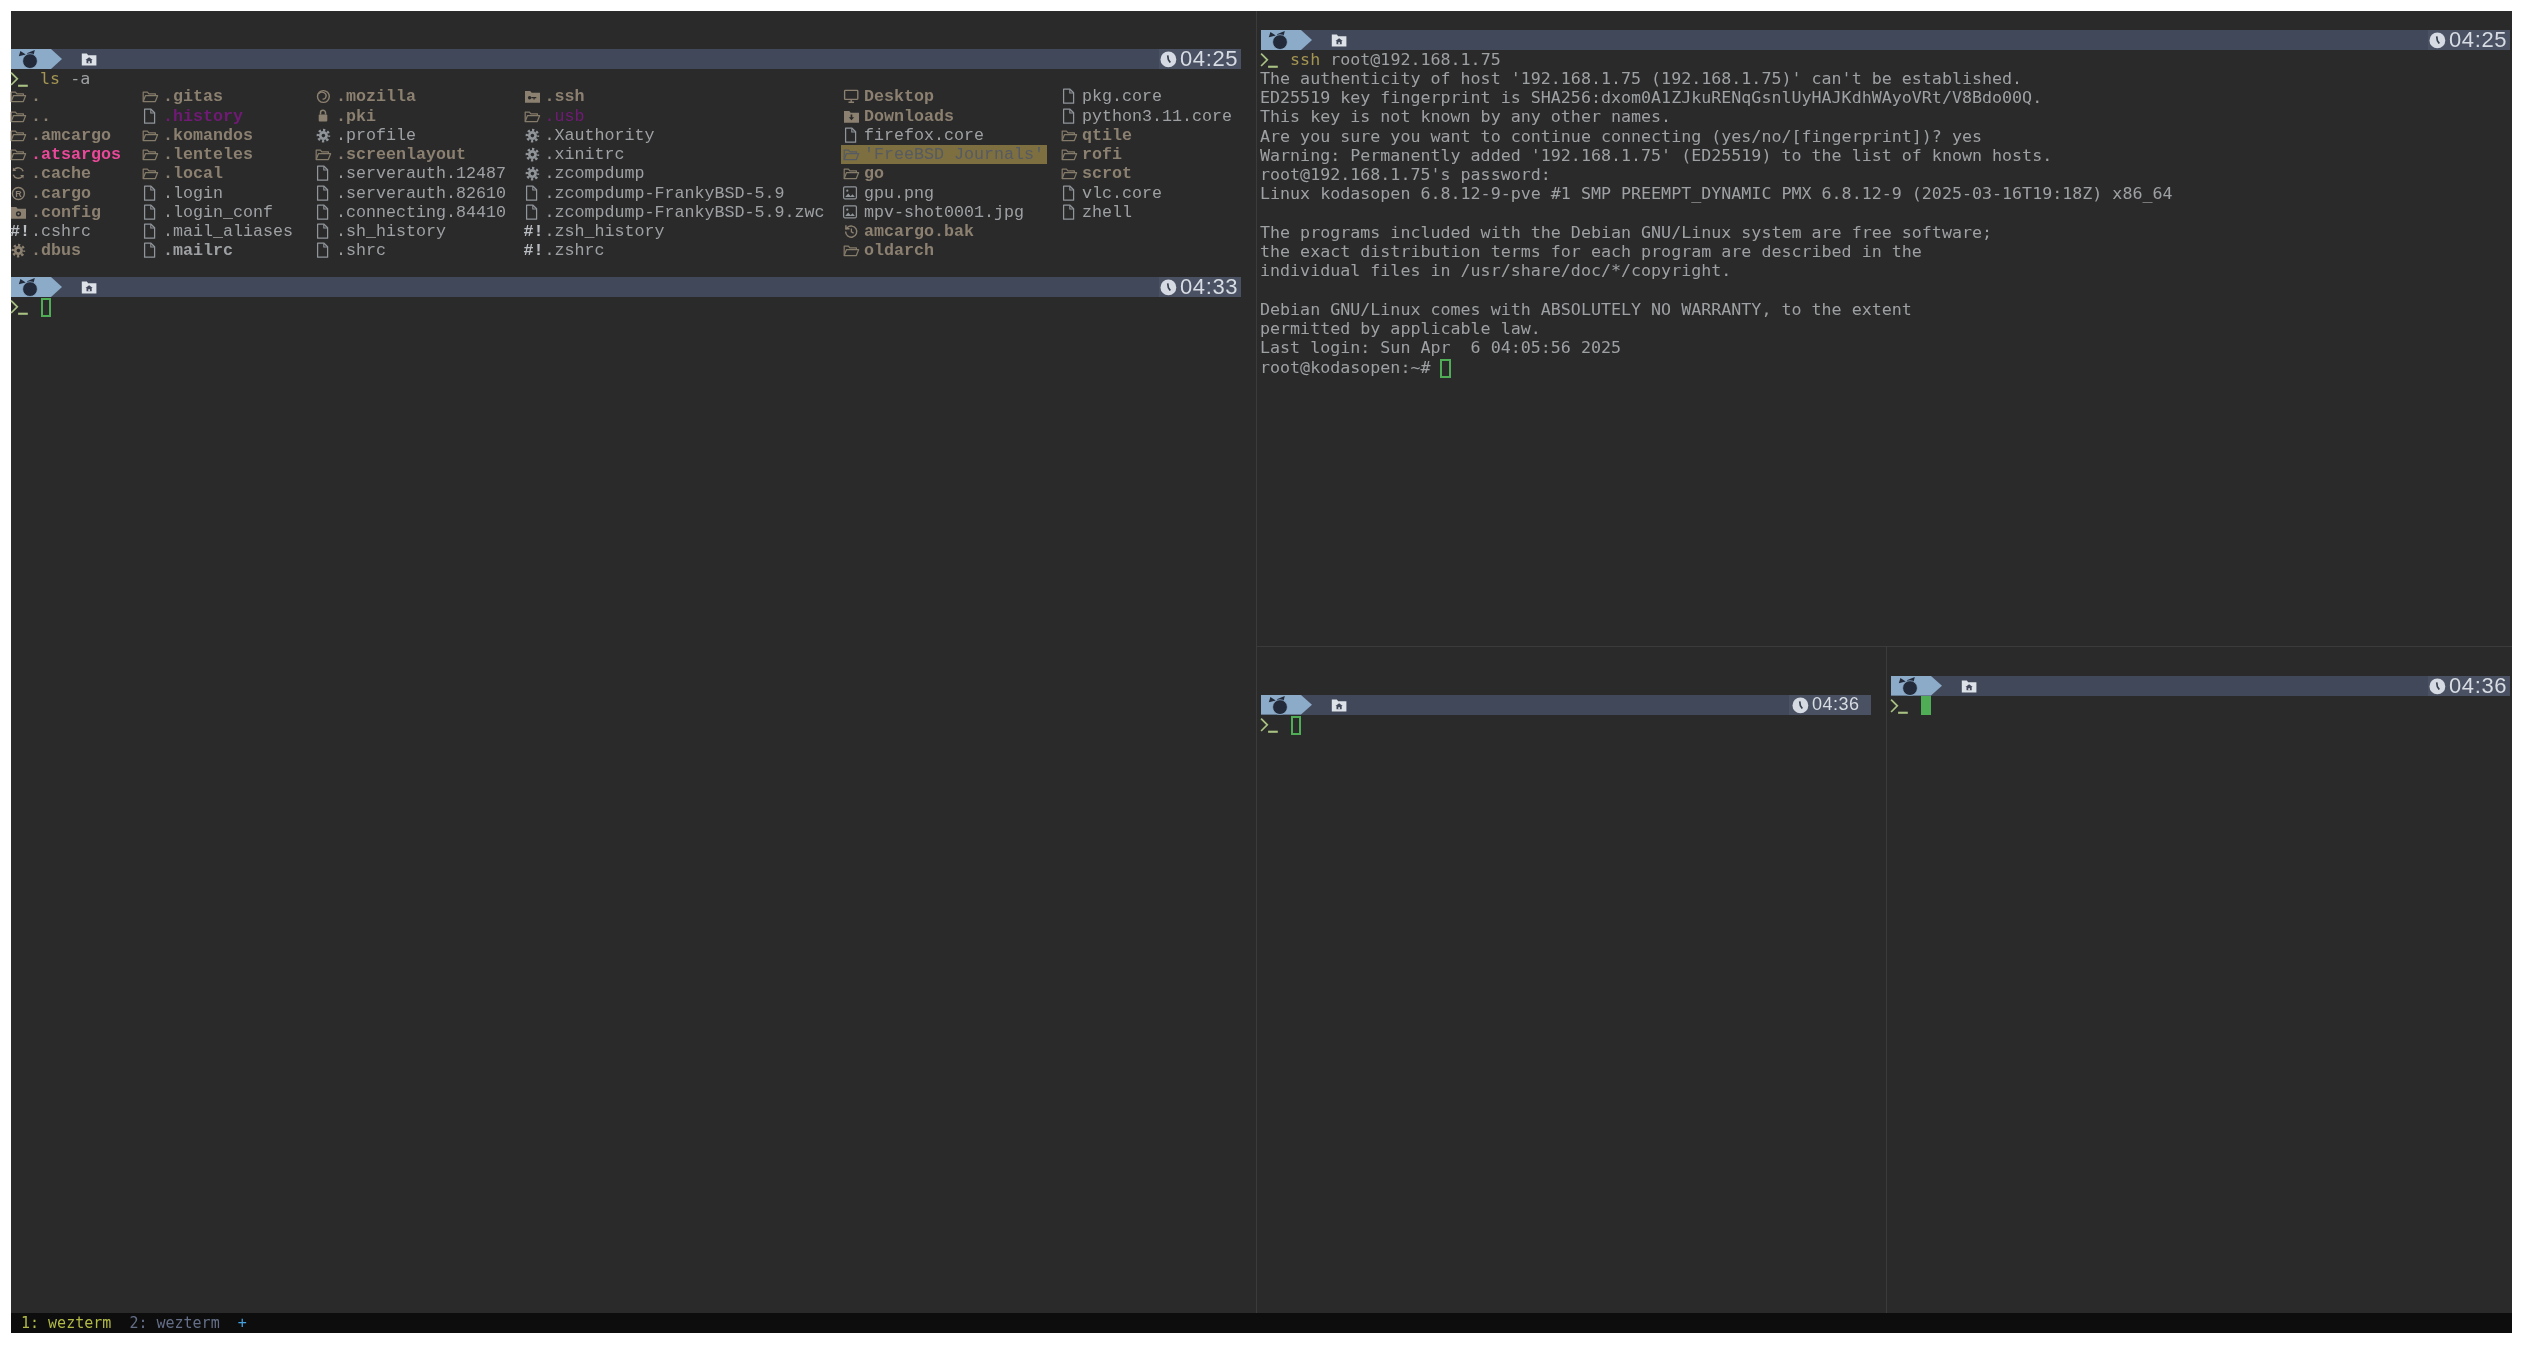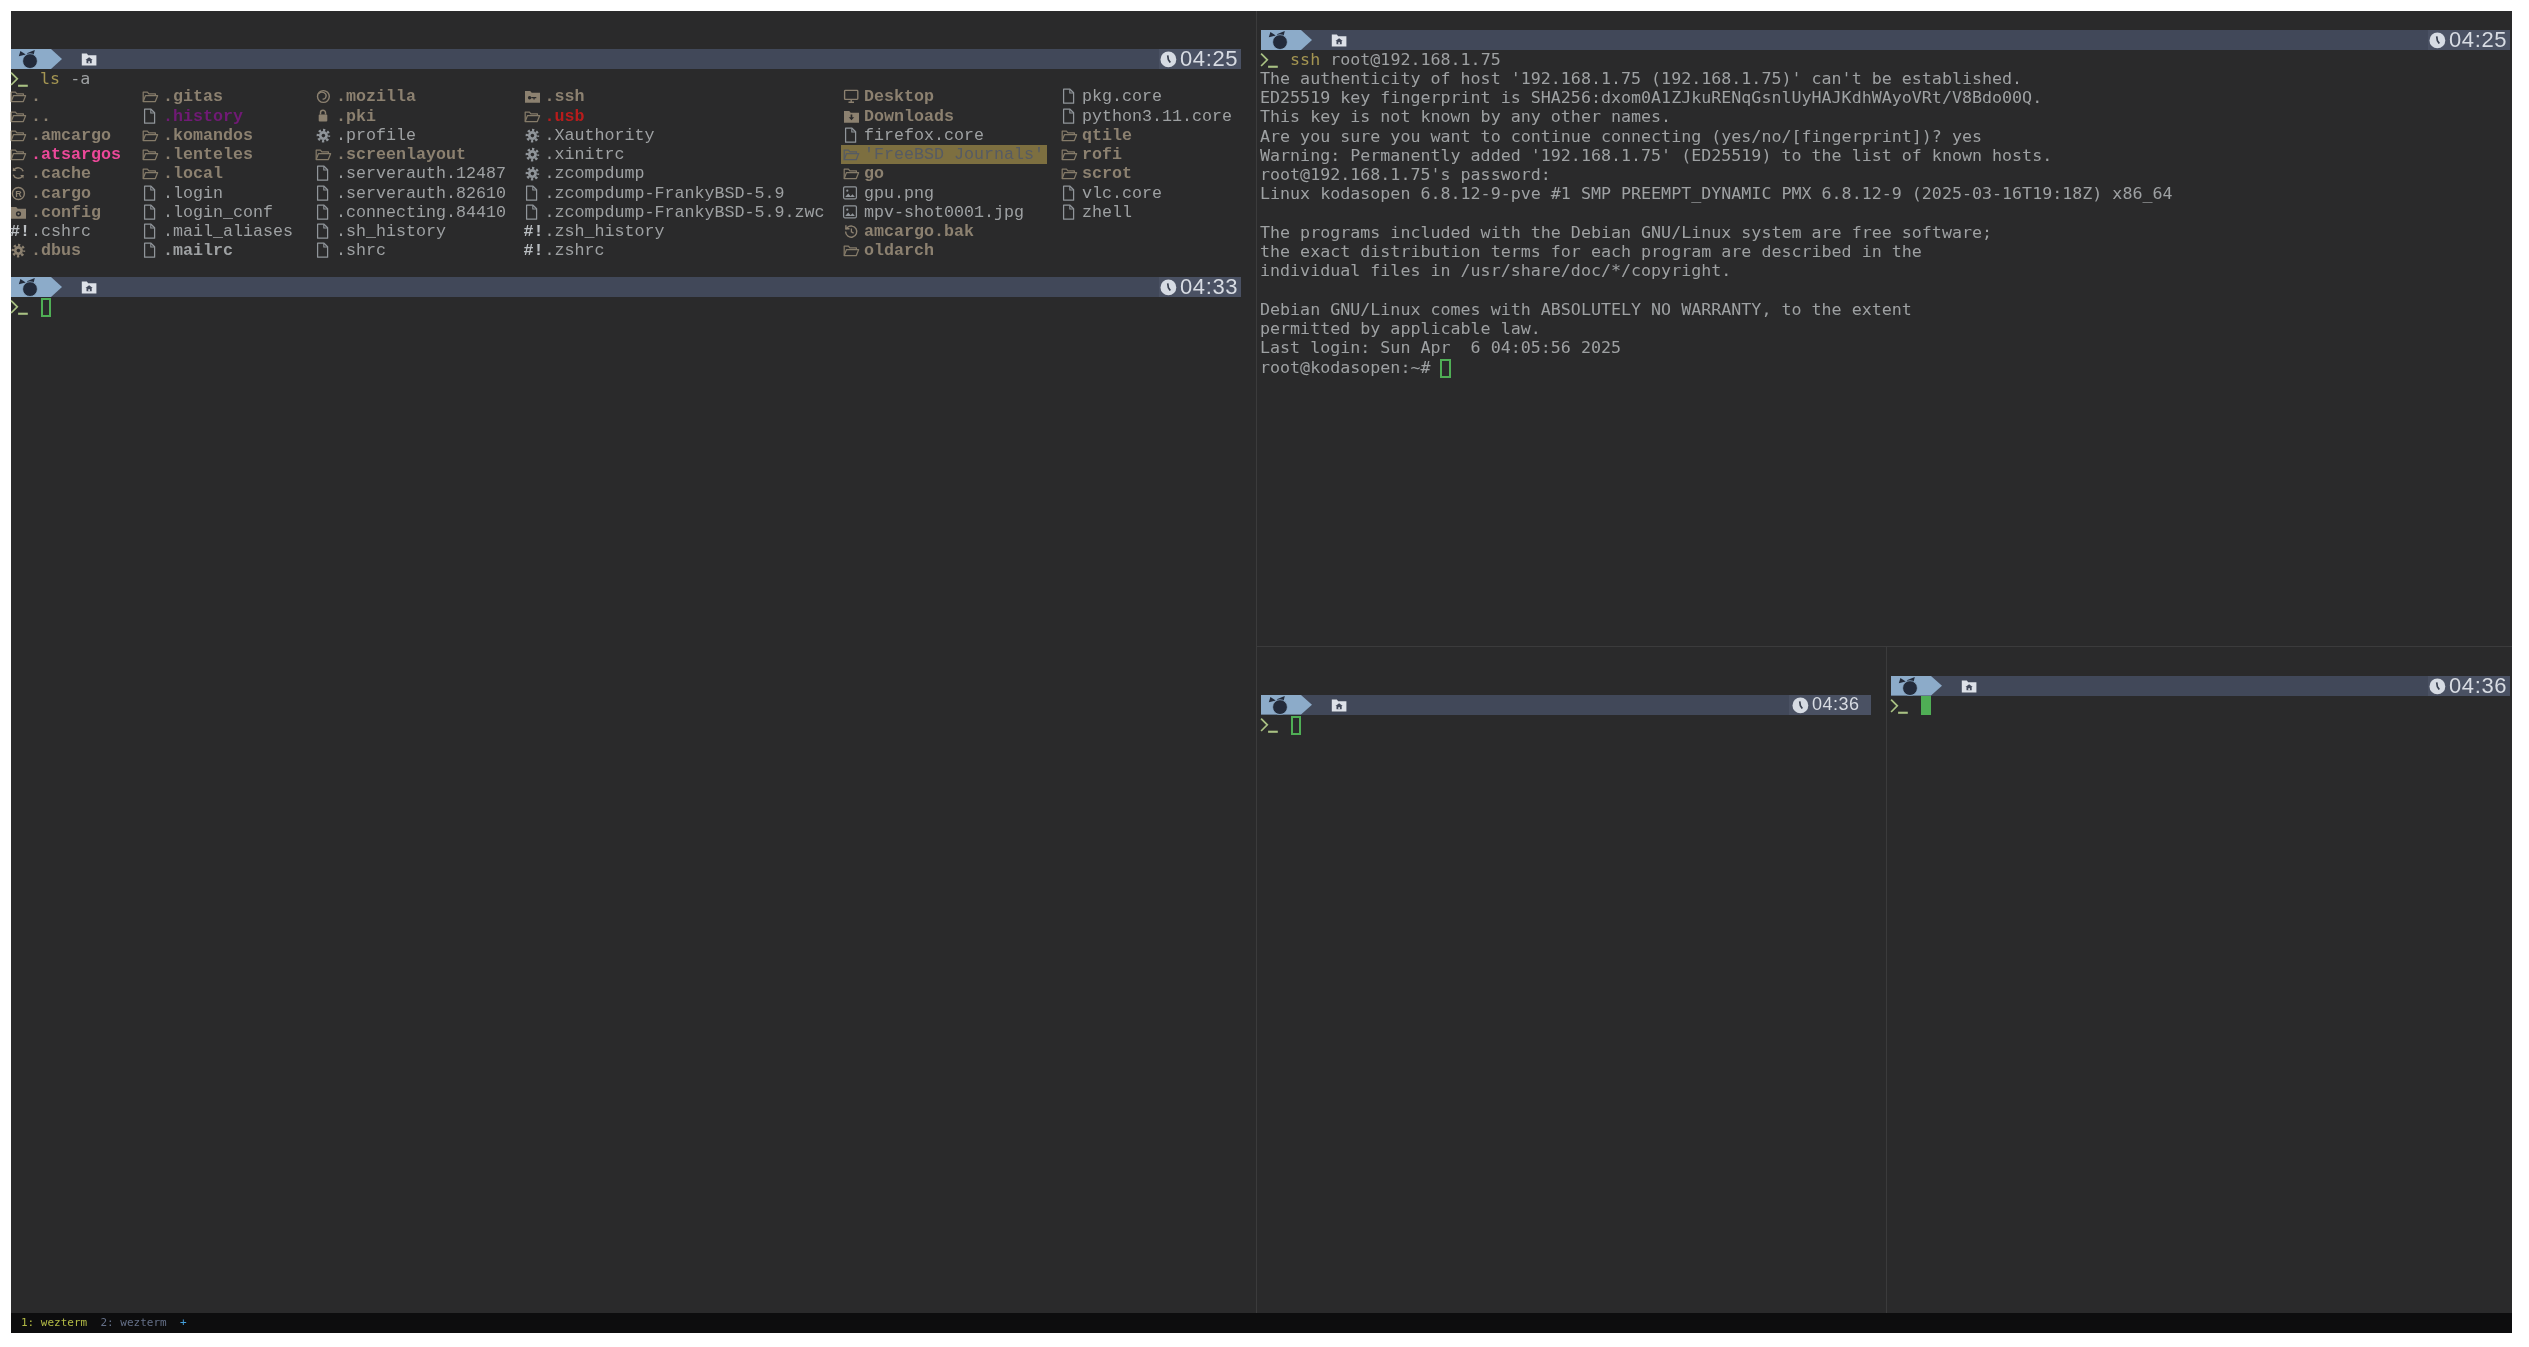--- a/index.html
+++ b/index.html
@@ -313,21 +313,21 @@
         <circle cx="5.6" cy="8.7" r="1.7" fill="#2a2a2b"></circle>
         <path d="M7.3 8.1h5v1.2h-1.6v1.2h-1.3V9.3H7.3z" fill="#2a2a2b"></path>
       </svg>
       <span style="position:absolute;left:21px;top:0;line-height:19.25px;color:#8c8170;font-weight:bold">.ssh</span>
     </div>
     <div style="position:absolute;left:523.5px;top:106.65px;width:340px;height:19.25px">
       <svg style="position:absolute;left:0px;top:2px" width="17" height="16" viewBox="0 0 17 16">
         <path d="M1.2 12.6V3.2h4.2l1.5 1.7h6.5v1.8" fill="none" stroke="#857b69" stroke-width="1.25" stroke-linejoin="round"></path>
         <path d="M3.4 6.7h12.2l-2.3 5.9H1.2z" fill="none" stroke="#857b69" stroke-width="1.25" stroke-linejoin="round"></path>
       </svg>
-      <span style="position:absolute;left:21px;top:0;line-height:19.25px;color:#b91c1c;font-weight:bold">.usb</span>
+      <span style="position:absolute;left:21px;top:0;line-height:19.25px;color:#701a75;font-weight:normal">.usb</span>
     </div>
     <div style="position:absolute;left:523.5px;top:125.90px;width:340px;height:19.25px">
       <svg style="position:absolute;left:0px;top:1px" width="17" height="17" viewBox="0 0 17 17">
         <circle cx="8.4" cy="8.6" r="4.5" fill="#90959a"></circle>
         <circle cx="8.4" cy="8.6" r="5.6" fill="none" stroke="#90959a" stroke-width="2.4" stroke-dasharray="2.3 2.1" stroke-dashoffset="1.1"></circle>
         <circle cx="8.4" cy="8.6" r="1.8" fill="#2a2a2b"></circle>
       </svg>
       <span style="position:absolute;left:21px;top:0;line-height:19.25px;color:#9ea1a3;font-weight:normal">.Xauthority</span>
     </div>
     <div style="position:absolute;left:523.5px;top:145.15px;width:340px;height:19.25px">
@@ -515,13 +515,13 @@
     <path d="M1.1 2.6L7.3 8.8 1.1 15" stroke="#a9c183" stroke-width="1.7" fill="none"></path>
     <rect x="8.1" y="14.7" width="9.7" height="2.1" fill="#a9c183"></rect>
   </svg>
 <div style="position:absolute;left:1290.5px;top:715.5px;width:10.5px;height:19px;border:2px solid #4fae55;box-sizing:border-box"></div>
 <svg style="position:absolute;left:1890px;top:696.50px" width="19" height="18" viewBox="0 0 19 18">
     <path d="M1.1 2.6L7.3 8.8 1.1 15" stroke="#a9c183" stroke-width="1.7" fill="none"></path>
     <rect x="8.1" y="14.7" width="9.7" height="2.1" fill="#a9c183"></rect>
   </svg>
 <div style="position:absolute;left:1920.5px;top:695.5px;width:10px;height:19px;background:#4fae55"></div>
 <div style="position:absolute;left:11px;top:1313px;width:2501px;height:20px;background:#0d0d0e">
-    <pre style="margin:0;position:absolute;left:10px;top:0;font-size:11px;line-height:20px;white-space:pre"><span style="color:#b2ba45">1: wezterm</span>  <span style="color:#646f87">2: wezterm</span>  <span style="color:#45a1de">+</span></pre>
+    <pre style="margin:0;position:absolute;left:10px;top:0;font-size:15px;line-height:20px;white-space:pre"><span style="color:#b2ba45">1: wezterm</span>  <span style="color:#646f87">2: wezterm</span>  <span style="color:#45a1de">+</span></pre>
   </div>
 </body></html>

